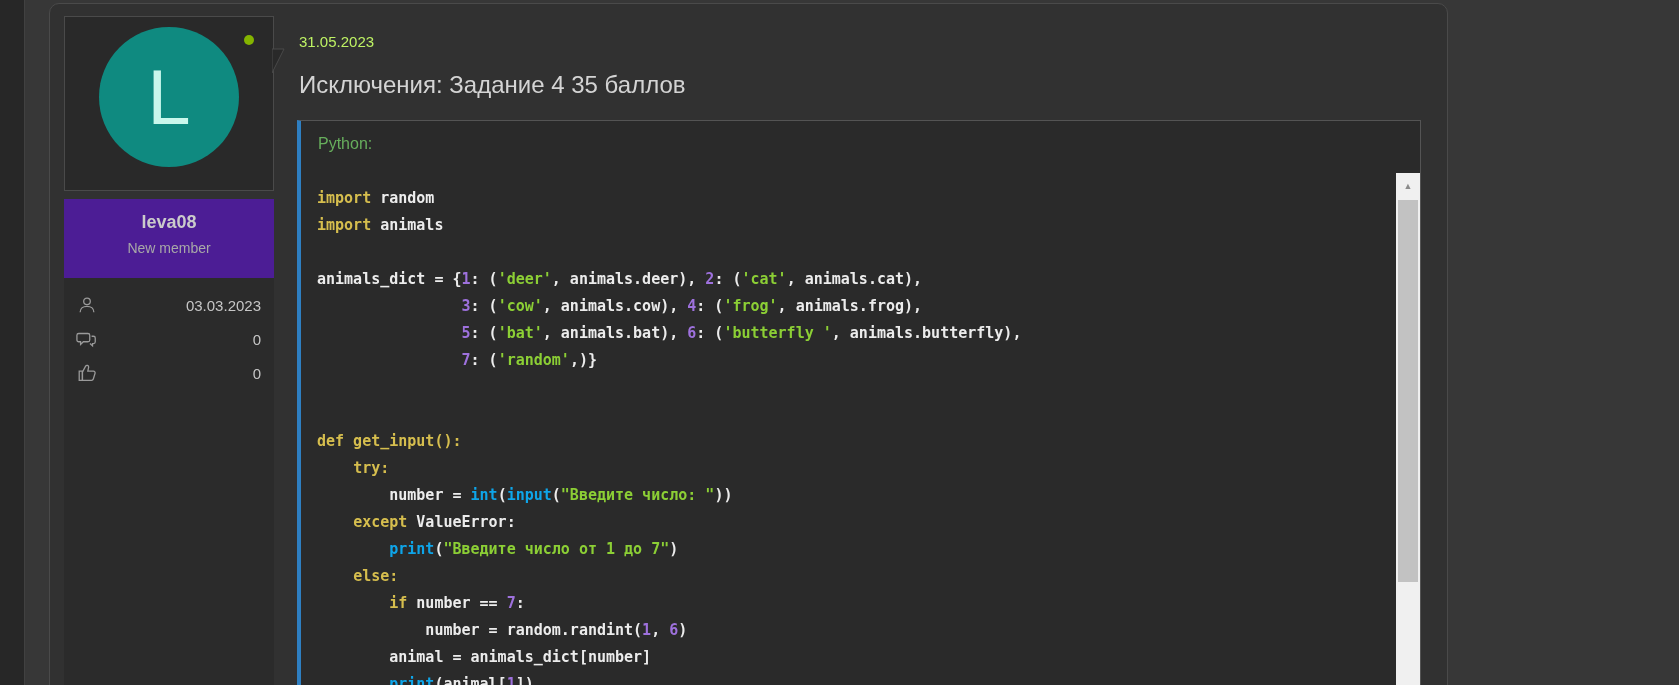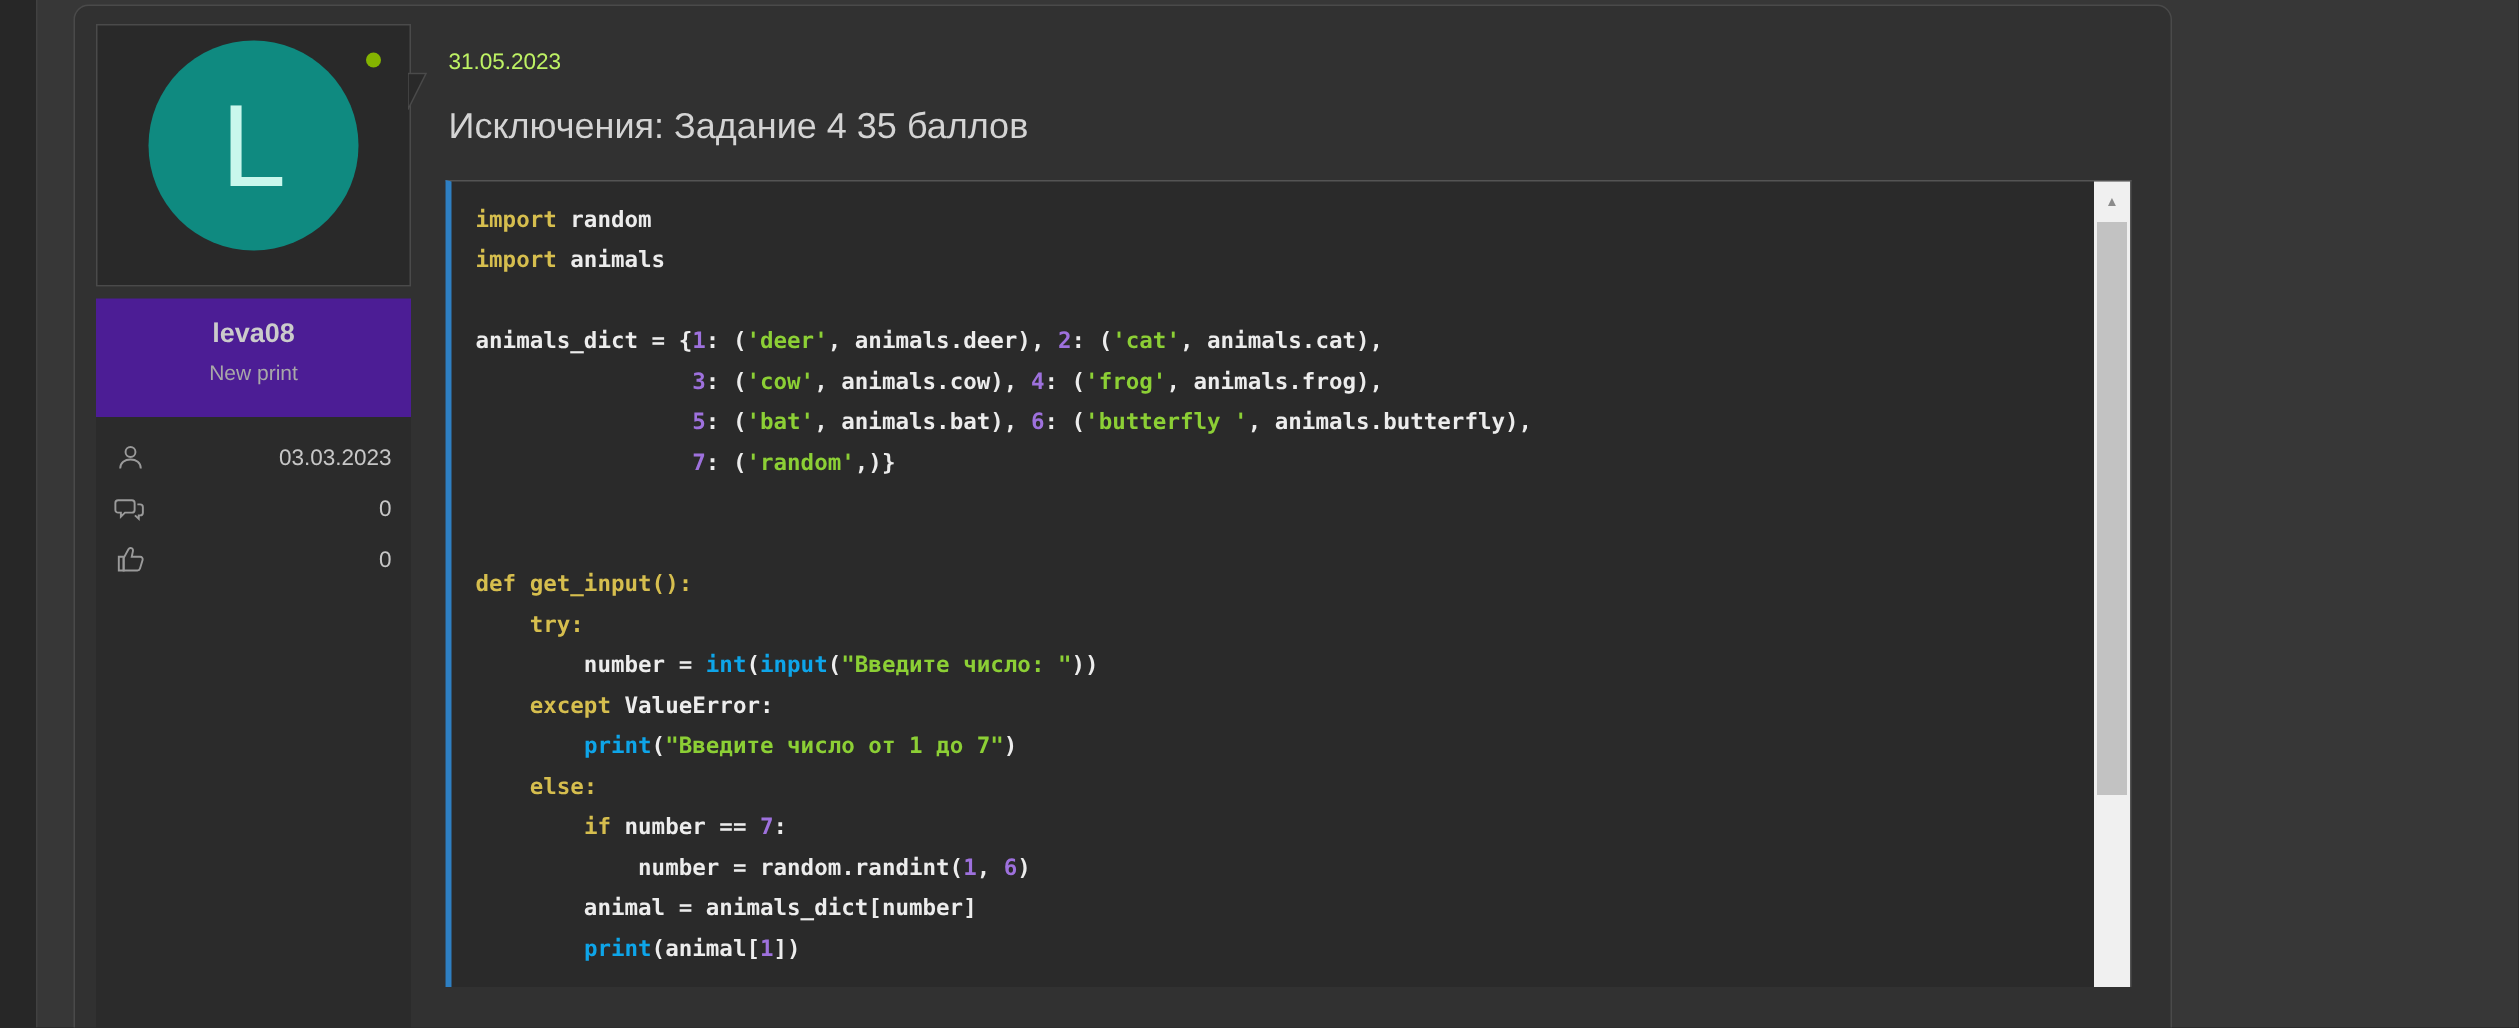--- a/index.html
+++ b/index.html
@@ -108,21 +108,21 @@
           <span>L</span>
         </div>
         <span class="online-dot"></span>
         <svg class="cell-arrow" viewBox="0 0 13 26">
           <polygon points="0,1 12,1 0,25" fill="#292929" stroke="#4a4a4a" stroke-width="1"></polygon>
         </svg>
       </div>
 
       <div class="user-details">
         <a class="username">leva08</a>
-        <div class="user-role">New print</div>
+        <div class="user-role">New member</div>
       </div>
 
       <div class="user-stats">
         <div class="stat-row">
           <svg viewBox="0 0 24 24">
             <circle cx="12" cy="8" r="3.6"></circle>
             <path d="M4.5 20 c0-4.4 3.4-6.6 7.5-6.6 s7.5 2.2 7.5 6.6"></path>
           </svg>
           <span class="stat-value">03.03.2023</span>
         </div>
@@ -141,20 +141,21 @@
           <span class="stat-value">0</span>
         </div>
       </div>
     </aside>
 
     <main class="content-cell">
       <div class="post-date">31.05.2023</div>
       <h1 class="post-title">Исключения: Задание 4 35 баллов</h1>
 
       <div class="code-block">
+        <div class="code-header">Python:</div>
         <div class="code-wrap">
           <pre class="code" id="code-lines"><div class="cl"><span class="k">import</span><span class="d"> random</span></div><div class="cl"><span class="k">import</span><span class="d"> animals</span></div><div class="cl">&nbsp;</div><div class="cl"><span class="d">animals_dict = {</span><span class="n">1</span><span class="d">: (</span><span class="s">'deer'</span><span class="d">, animals.deer), </span><span class="n">2</span><span class="d">: (</span><span class="s">'cat'</span><span class="d">, animals.cat),</span></div><div class="cl"><span class="d">                </span><span class="n">3</span><span class="d">: (</span><span class="s">'cow'</span><span class="d">, animals.cow), </span><span class="n">4</span><span class="d">: (</span><span class="s">'frog'</span><span class="d">, animals.frog),</span></div><div class="cl"><span class="d">                </span><span class="n">5</span><span class="d">: (</span><span class="s">'bat'</span><span class="d">, animals.bat), </span><span class="n">6</span><span class="d">: (</span><span class="s">'butterfly '</span><span class="d">, animals.butterfly),</span></div><div class="cl"><span class="d">                </span><span class="n">7</span><span class="d">: (</span><span class="s">'random'</span><span class="d">,)}</span></div><div class="cl">&nbsp;</div><div class="cl">&nbsp;</div><div class="cl"><span class="k">def get_input():</span></div><div class="cl"><span class="d">    </span><span class="k">try:</span></div><div class="cl"><span class="d">        number = </span><span class="b">int</span><span class="d">(</span><span class="b">input</span><span class="d">(</span><span class="s">"Введите число: "</span><span class="d">))</span></div><div class="cl"><span class="d">    </span><span class="k">except</span><span class="d"> ValueError:</span></div><div class="cl"><span class="d">        </span><span class="b">print</span><span class="d">(</span><span class="s">"Введите число от 1 до 7"</span><span class="d">)</span></div><div class="cl"><span class="d">    </span><span class="k">else:</span></div><div class="cl"><span class="d">        </span><span class="k">if</span><span class="d"> number == </span><span class="n">7</span><span class="d">:</span></div><div class="cl"><span class="d">            number = random.randint(</span><span class="n">1</span><span class="d">, </span><span class="n">6</span><span class="d">)</span></div><div class="cl"><span class="d">        animal = animals_dict[number]</span></div><div class="cl"><span class="d">        </span><span class="b">print</span><span class="d">(animal[</span><span class="n">1</span><span class="d">])</span></div></pre>
           <div class="scrollbar">
             <div class="scroll-up">▲</div>
             <div class="scroll-thumb"></div>
           </div>
         </div>
       </div>
     </main>
 

